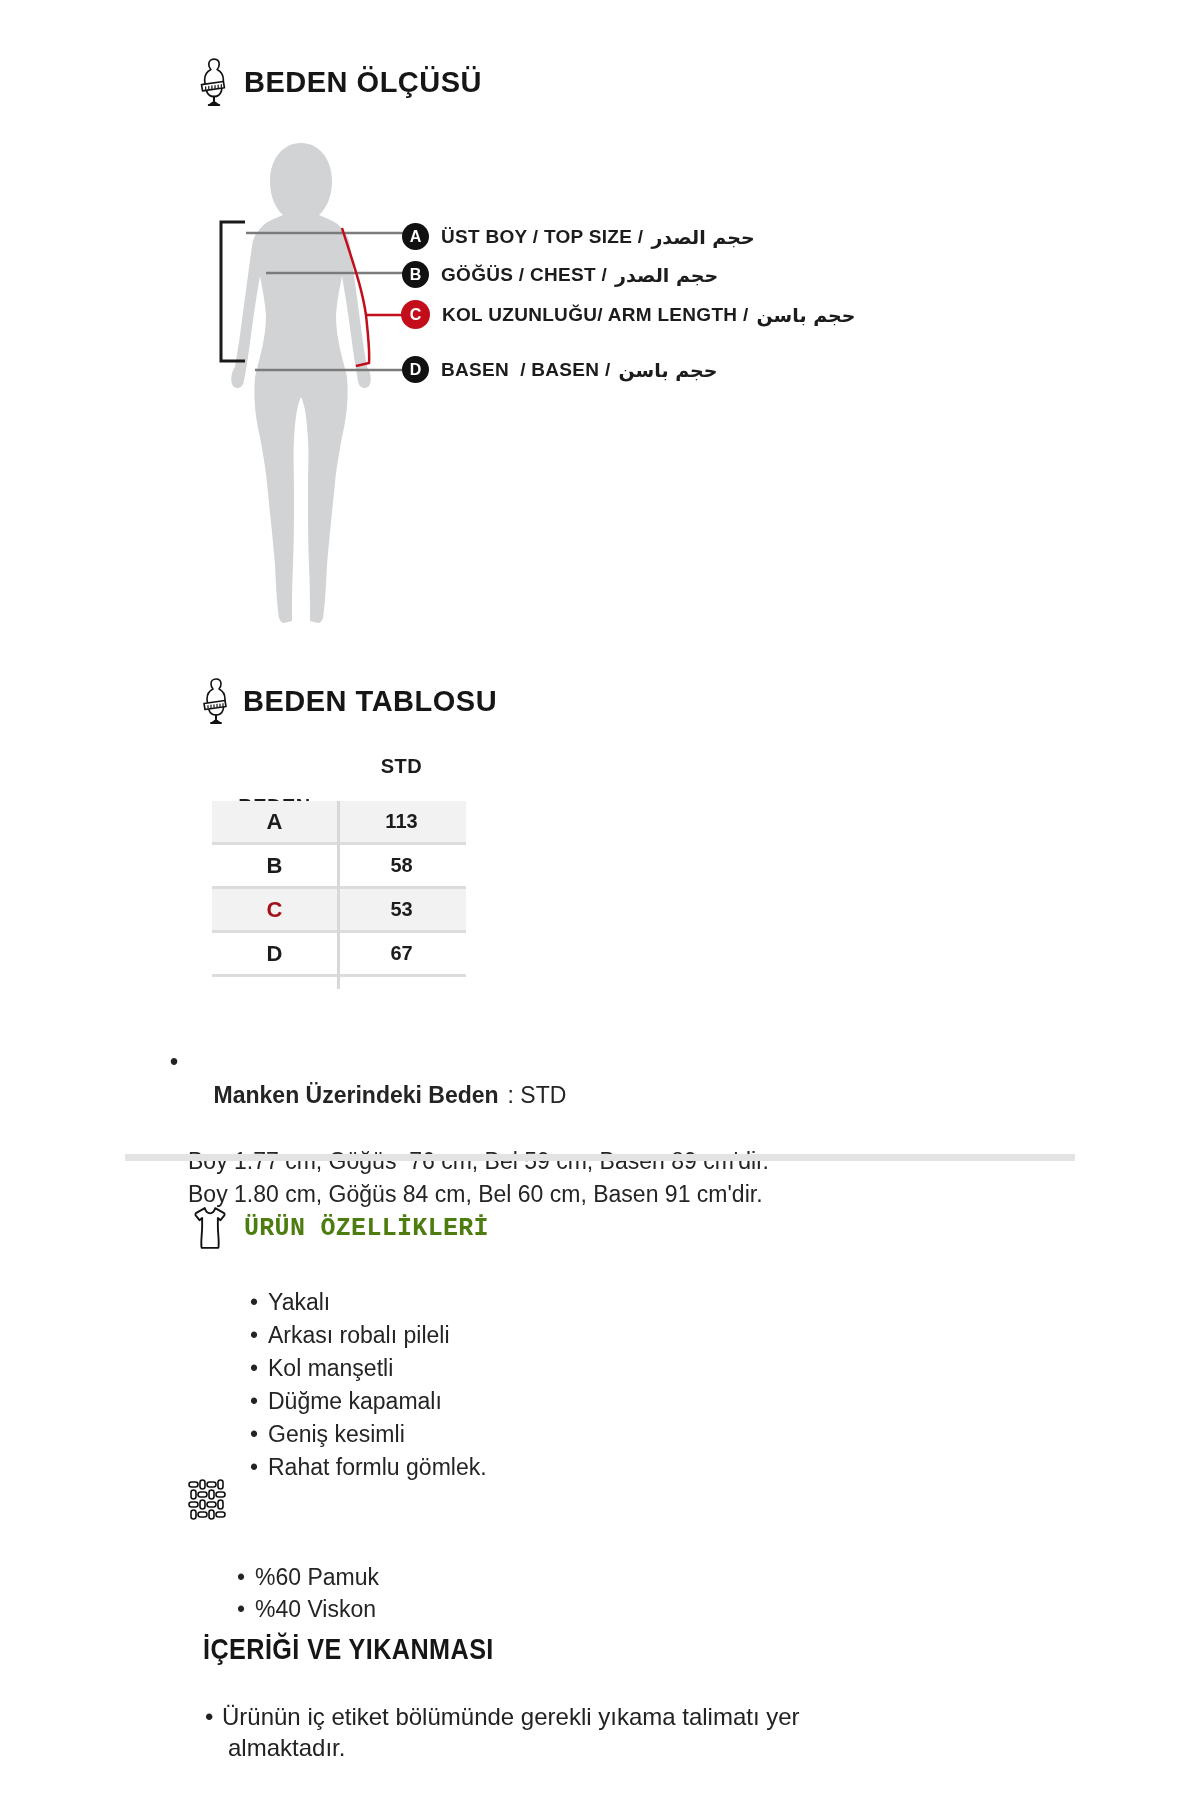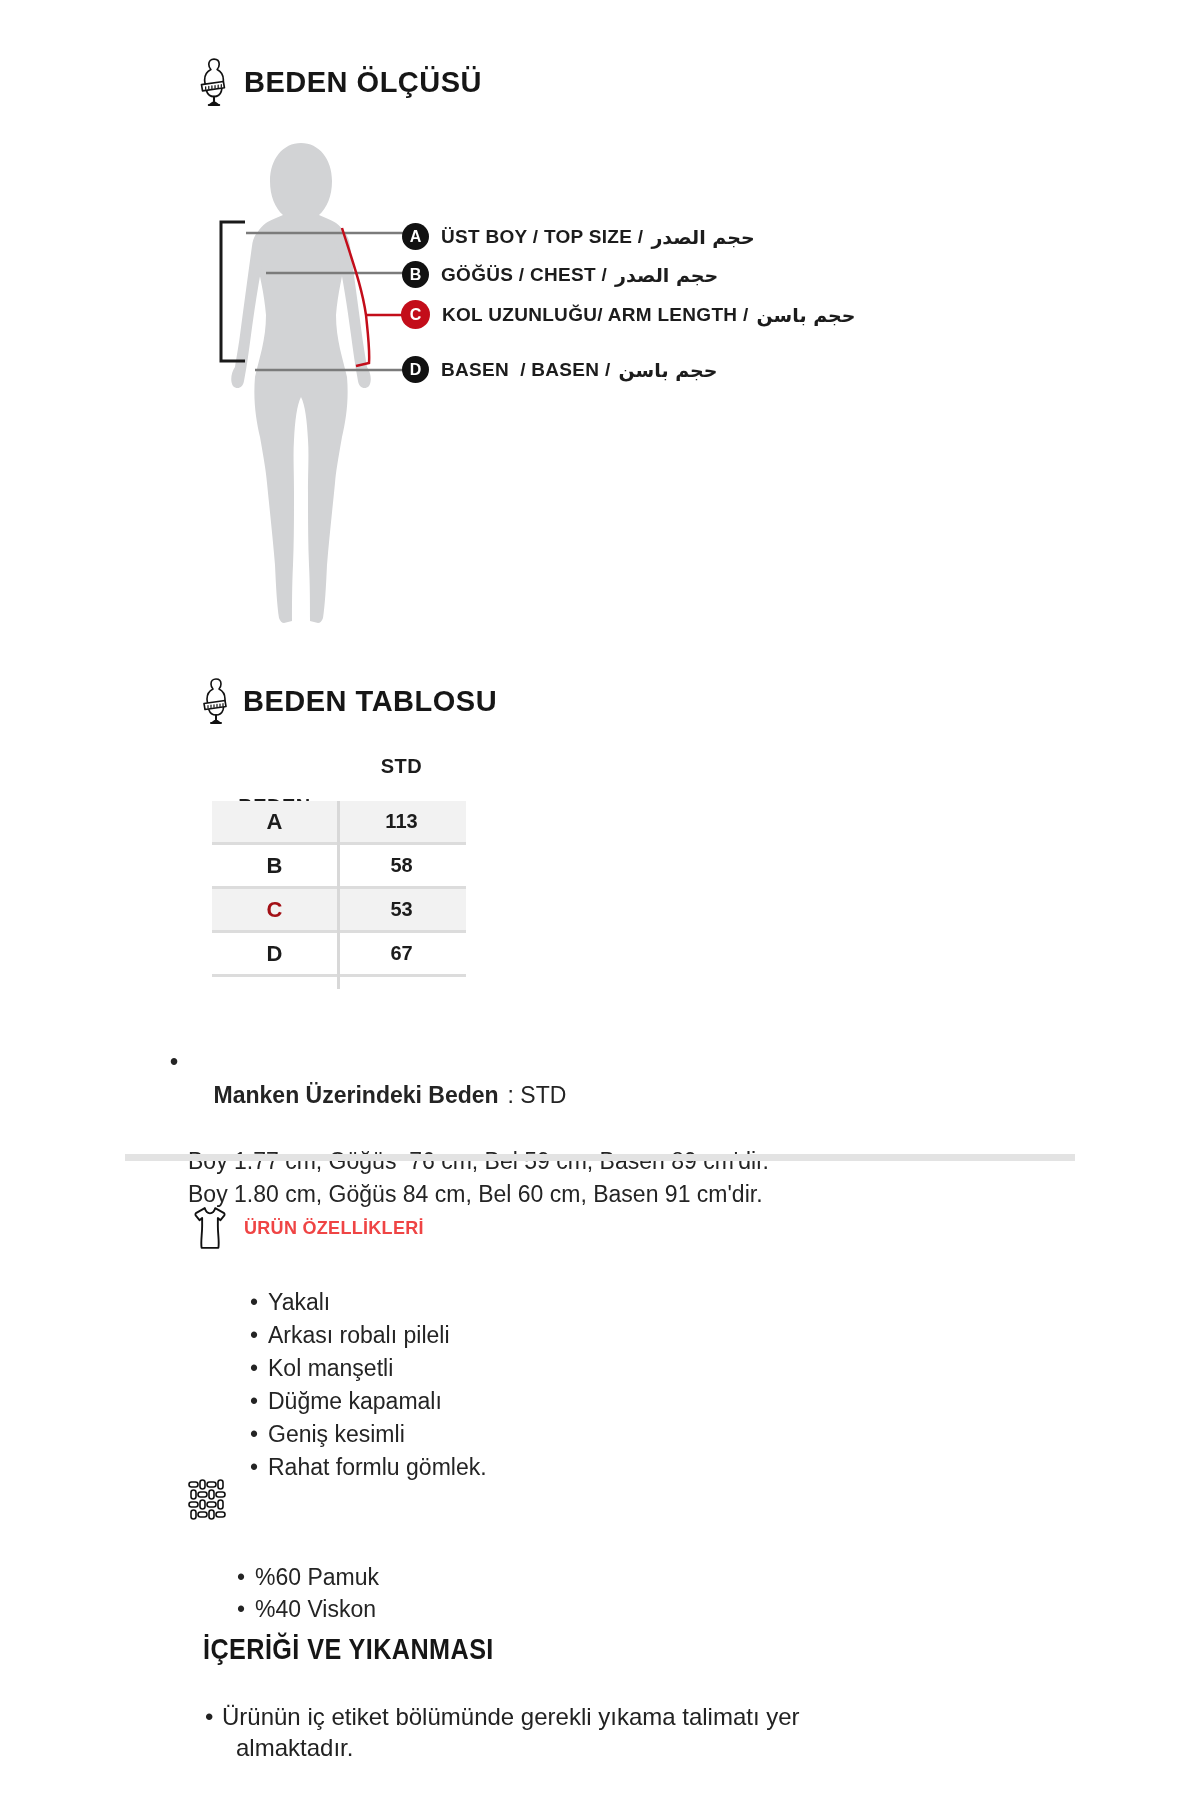--- a/index.html
+++ b/index.html
@@ -6,21 +6,21 @@
   html,body { background:#ffffff; }
   body {
     width:1200px; height:1800px; position:relative; overflow:hidden;
     font-family:"Liberation Sans","DejaVu Sans",sans-serif;
     color:#1c1c1c;
   }
   .abs { position:absolute; }
 
   
   .sec-title { font-weight:700; font-size:29px; letter-spacing:.5px; color:#161616; white-space:nowrap; }
-  .sec-title-sm { font-weight:700; font-size:18px; letter-spacing:.3px; color:#ef4444; white-space:nowrap; }
+  .sec-title-sm { font-weight:700; font-size:25px; letter-spacing:.3px; color:#4d7c0f; white-space:nowrap;font-family:Liberation Mono, monospace; }
   .cond { transform:scaleX(.84); transform-origin:left center; }
 
   
   .m-row { position:absolute; display:flex; align-items:center; }
   .badge {
     width:27px; height:27px; border-radius:50%; background:#111111;
     color:#ffffff; font-weight:700; font-size:16px;
     display:flex; align-items:center; justify-content:center; flex:0 0 auto;
   }
   .badge.red { background:#c30d1a; width:29px; height:29px; }
@@ -220,14 +220,14 @@
   <li style="line-height:32px;">%60  Pamuk</li>
   <li style="line-height:32px;">%40  Viskon</li>
 </ul>
 
 <div class="abs" style="left:203px; top:1632px;">
   <div class="sec-title cond" style="font-size:30px;">İÇERİĞİ VE YIKANMASI</div>
 </div>
 
 <div class="abs" style="left:222px; top:1701px; width:780px;">
   <div class="care-item">Ürünün iç etiket bölümünde gerekli yıkama talimatı yer</div>
-  <div class="" style="padding-left: 6px; font-size: 24px; line-height: 31px; color: rgb(34, 34, 34);"><span style="position:relative; left:8px;">almaktadır.</span></div>
+  <div class="" style="padding-left: 6px; font-size: 24px; line-height: 31px; color: rgb(34, 34, 34);"><span style="position:relative; left:0;">almaktadır.</span></div>
 </div>
 
 </body></html>

